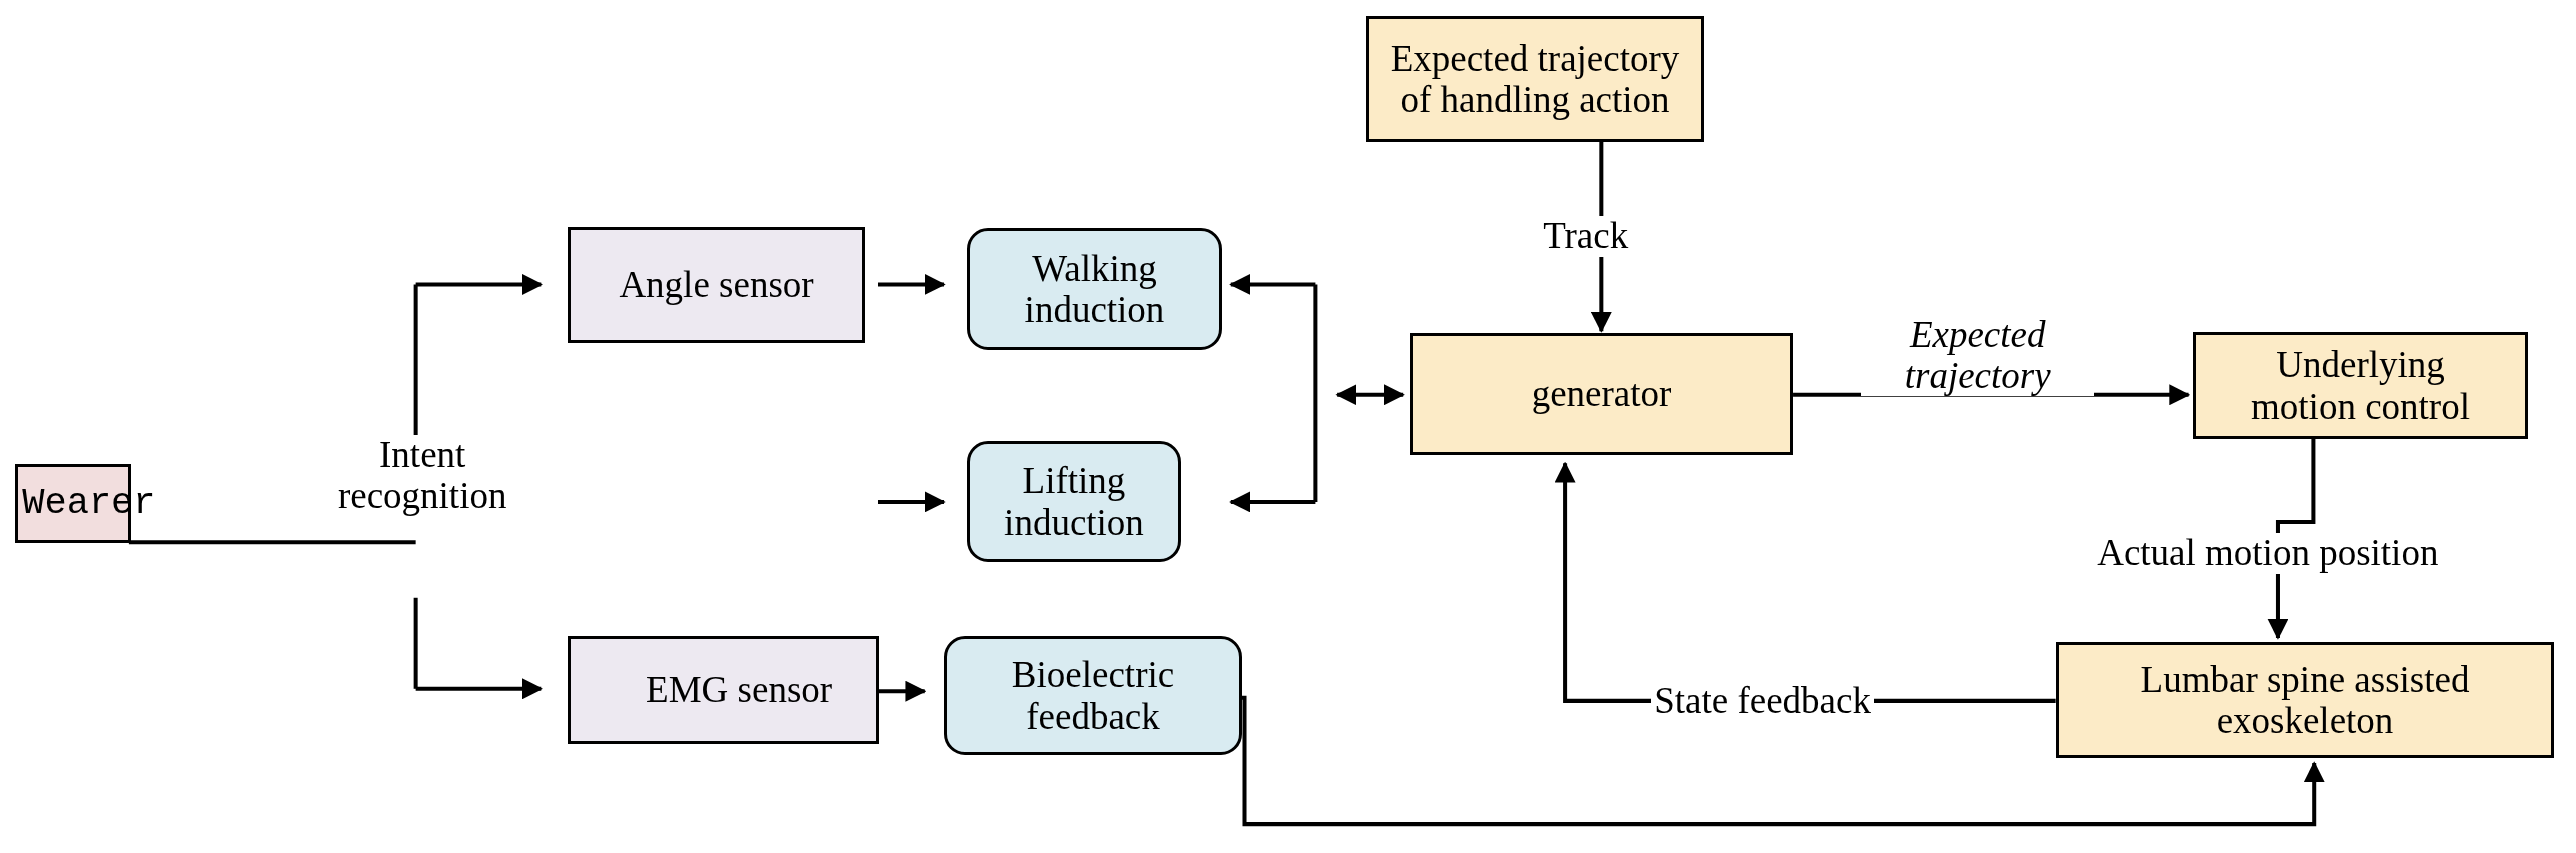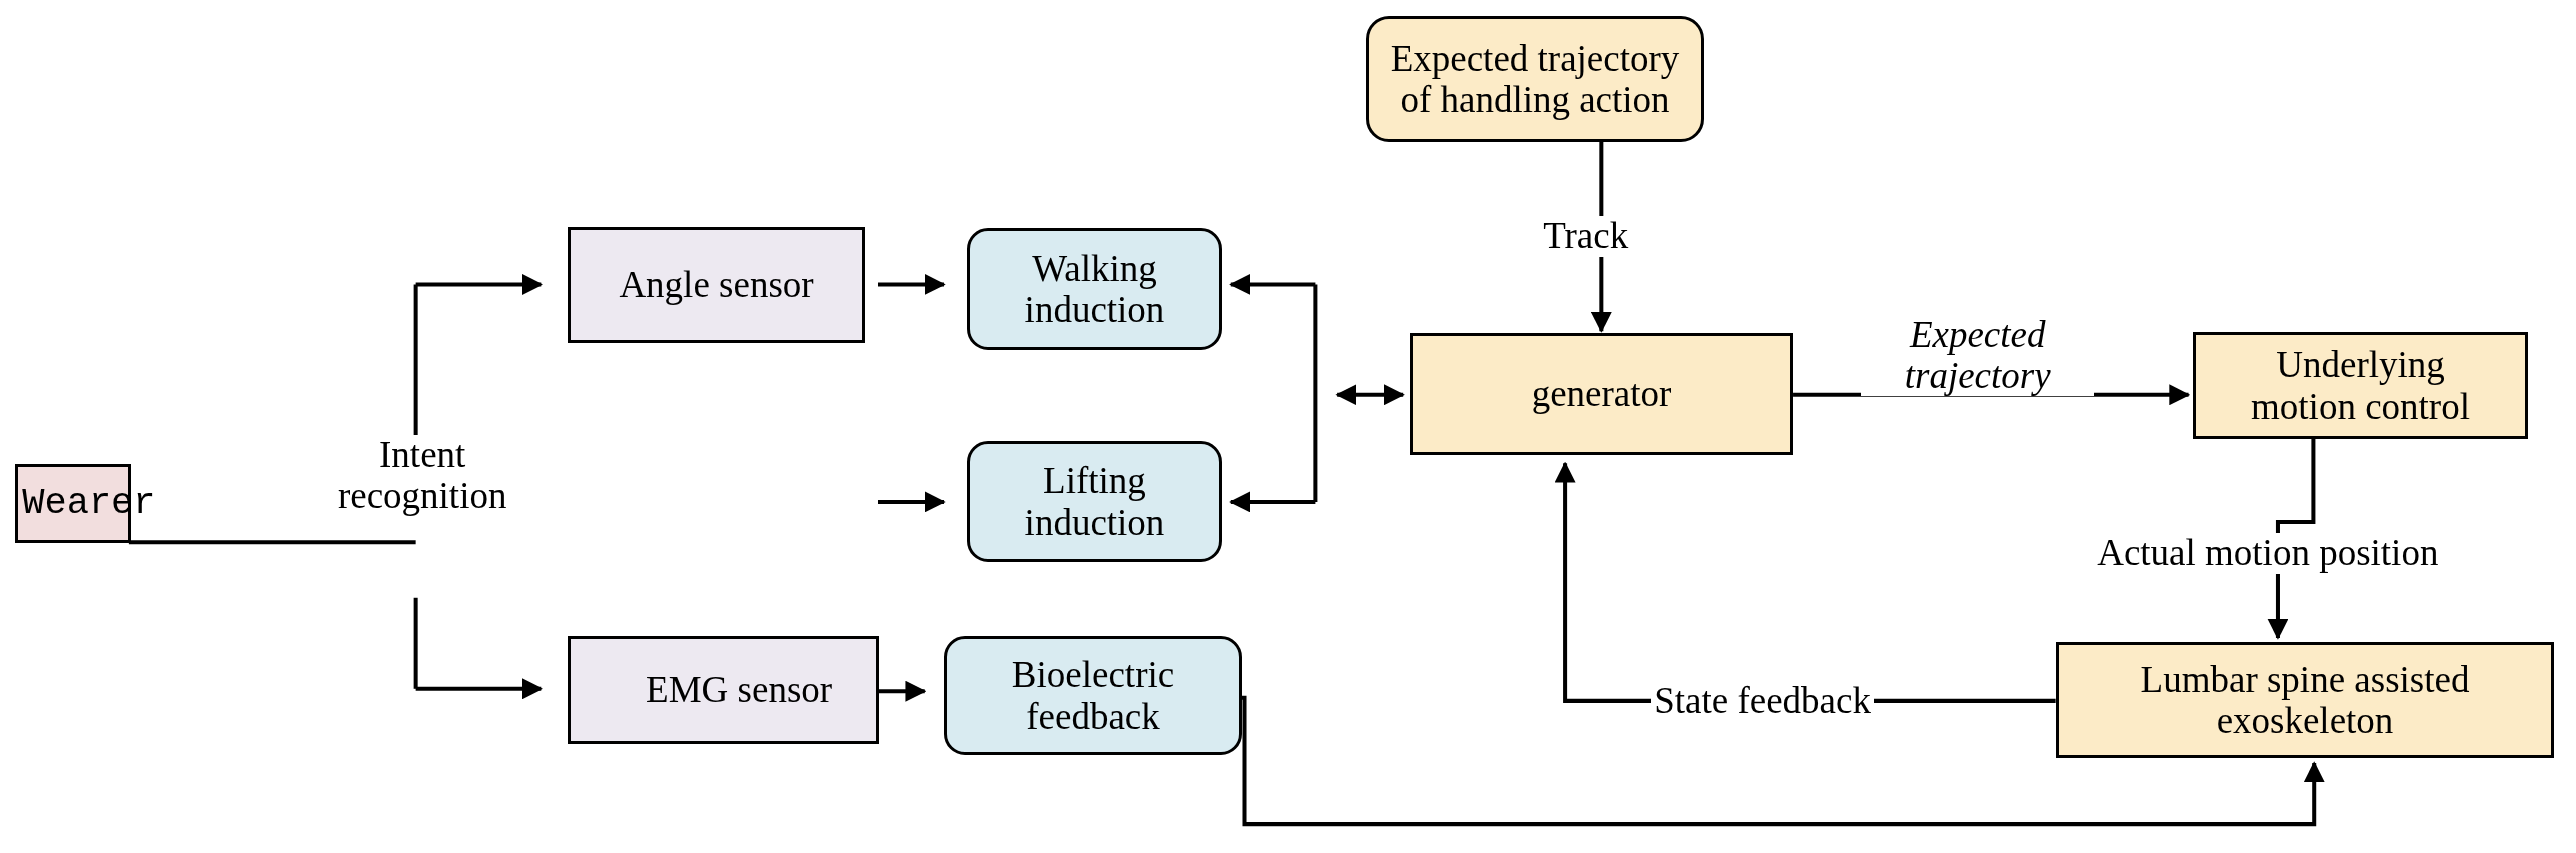--- a/index.html
+++ b/index.html
@@ -107,35 +107,35 @@
     <span>EMG sensor</span>
   </div>
 
   <div class="node rounded" style="left:967px; top:228px; width:255px; height:122px; background:#D9EBF1;">
     <span>
       <span>Walking</span>
       <span>induction</span>
     </span>
   </div>
 
-  <div class="node rounded" style="left:967px; top:441px; width:255px; height:121px; background:#D9EBF1;">
+  <div class="node rounded" style="left:967px; top:441px; width:214px; height:121px; background:#D9EBF1;">
     <span>
       <span>Lifting</span>
       <span>induction</span>
     </span>
   </div>
 
   <div class="node rounded" style="left:944px; top:636px; width:298px; height:119px; background:#D9EBF1;align-items:center;">
     <span>
       <span>Bioelectric</span>
       <span>feedback</span>
     </span>
   </div>
 
-  <div class="node" style="left:1366px; top:16px;  width:338px; height:126px; background:#FCEBC7;border-radius:23px;">
+  <div class="node" style="left:1366px; top:16px;  width:338px; height:126px; background:#FCEBC7;">
     <span>
       <span>Expected trajectory</span>
       <span>of handling action</span>
     </span>
   </div>
 
   <div class="node" style="left:1410px; top:333px; width:383px; height:122px; background:#FCEBC7;">
     <span>
       <span>generator</span>
     </span>

